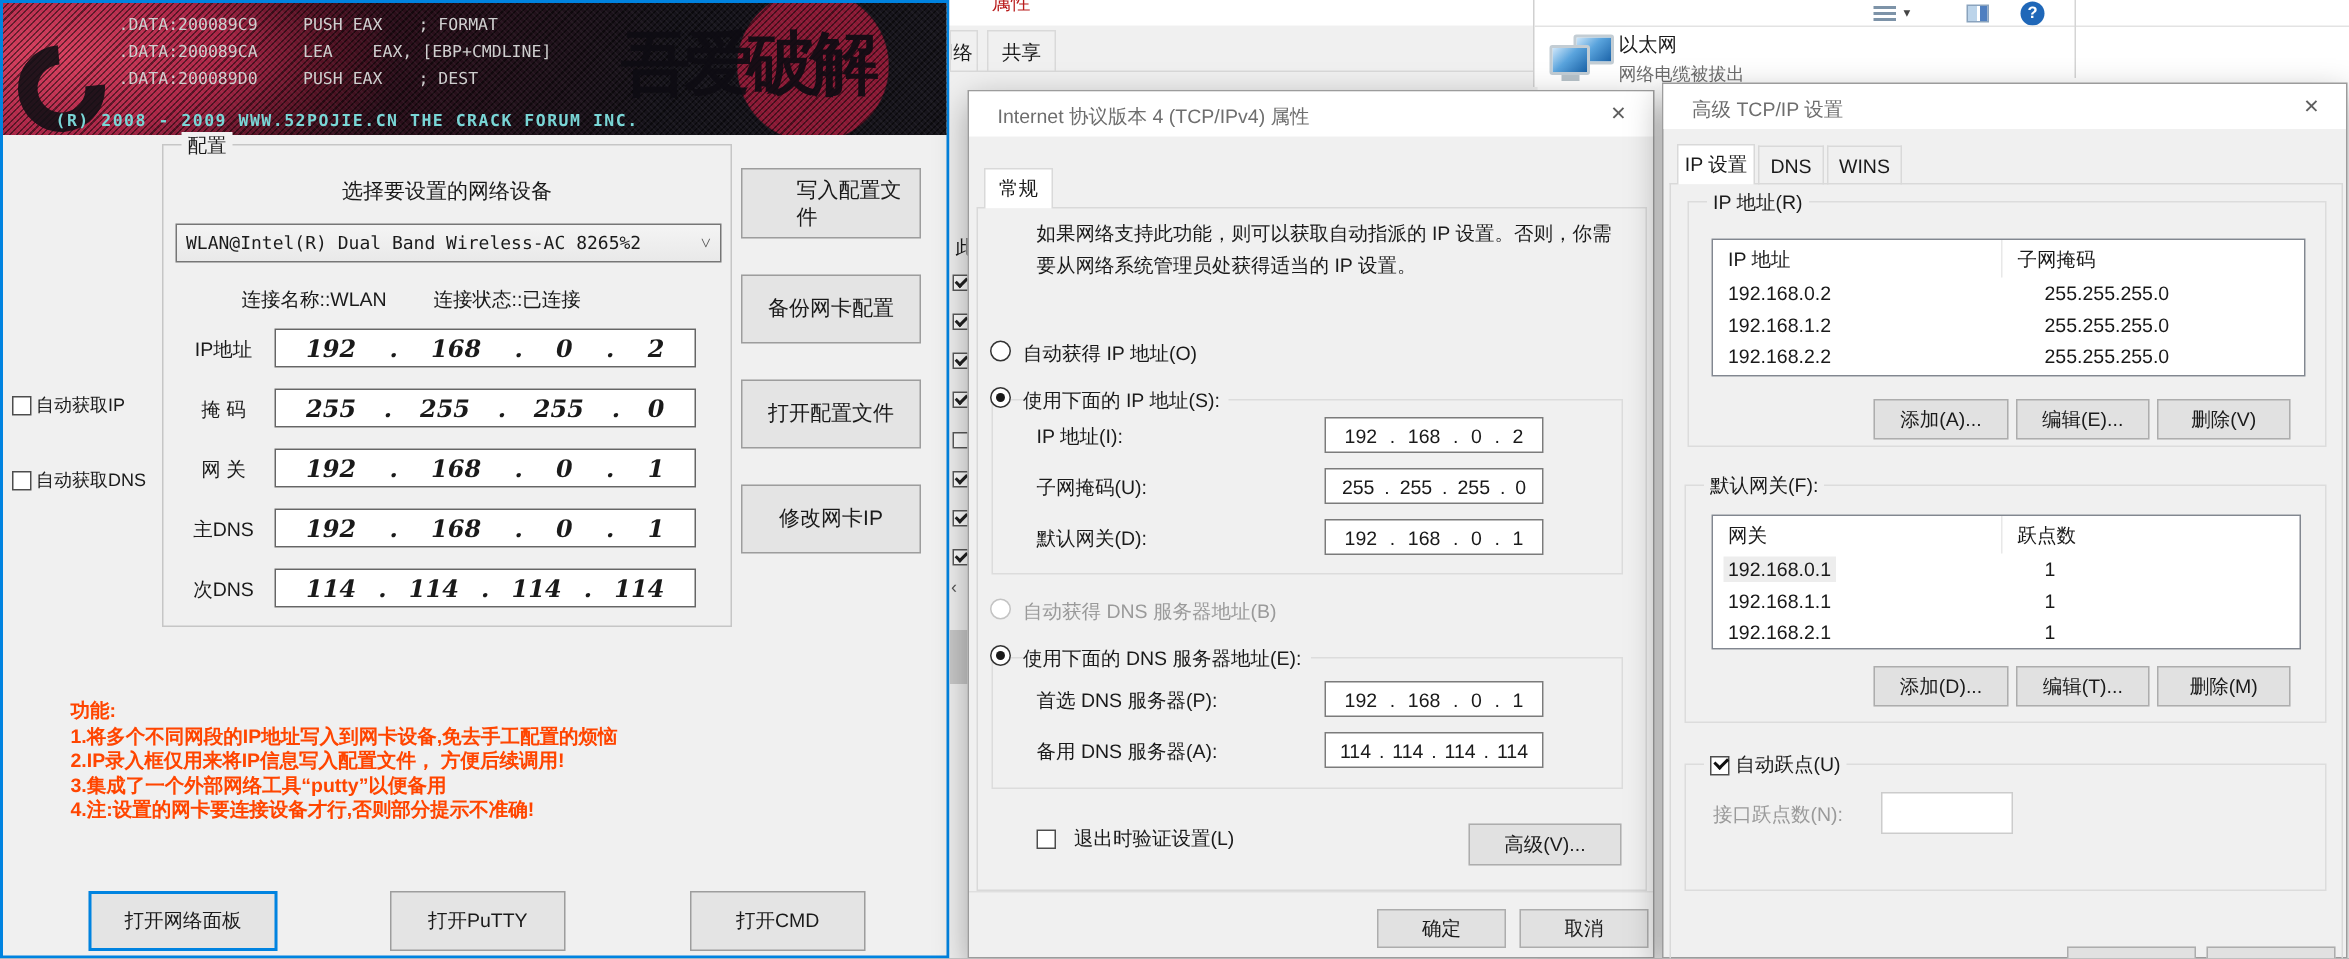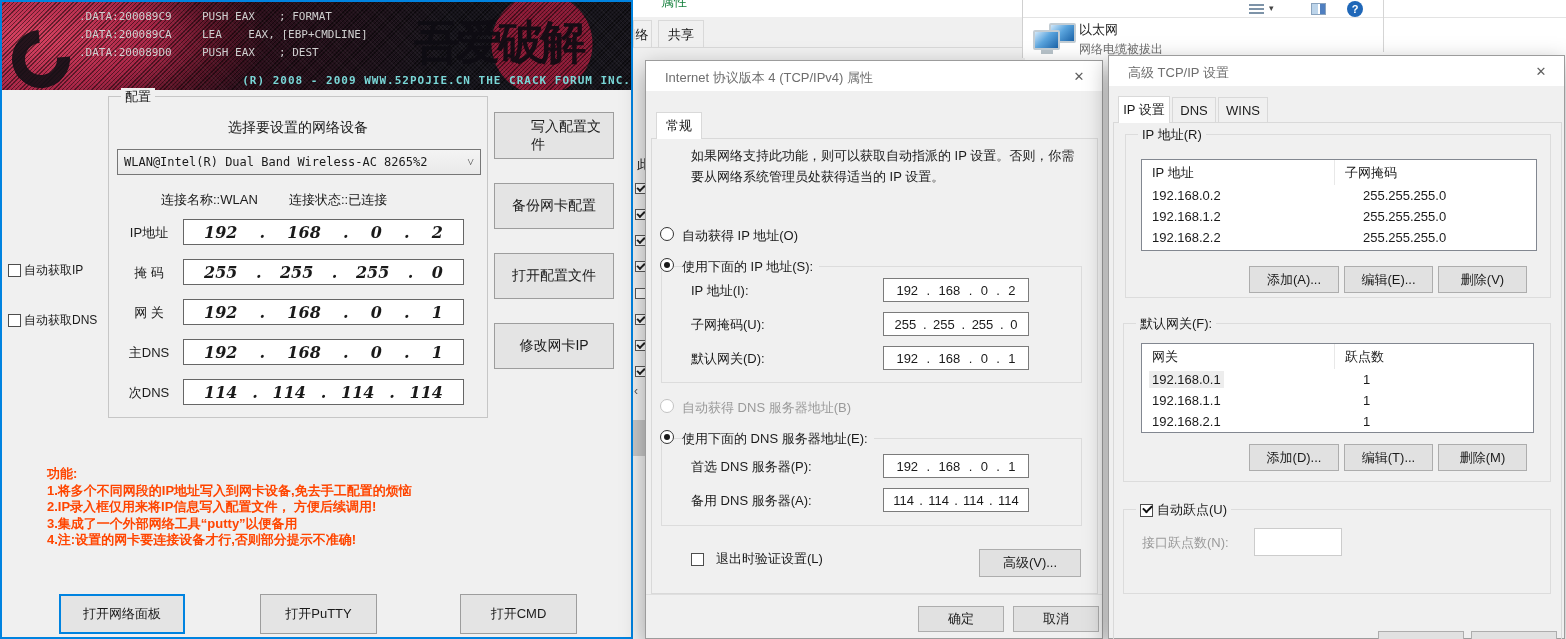--- a/index.html
+++ b/index.html
@@ -18,22 +18,22 @@
     radial-gradient(ellipse 300px 130px at 30px 35px, #d8405f 0%, #a82445 40%, rgba(110,20,40,.55) 62%, rgba(20,16,20,0) 78%),
     linear-gradient(100deg, #5c1530 0%, #2c0e1a 40%, #15131a 70%, #17151c 100%);}
   .swirl{position:absolute;left:10px;top:28px;width:58px;height:58px;border:13px solid rgba(18,16,22,.9);
          border-radius:50%;border-top-color:transparent;transform:rotate(40deg);}
   .asm{position:absolute;left:77px;top:6px;font:11px/18px "DejaVu Sans Mono",monospace;color:#cfcfcf;}
   .asm-line{display:flex;white-space:pre;}
   .asm-addr{width:123px;flex:none;}
   .asm-code{width:77px;flex:none;}
   .banner-logo{position:absolute;left:412px;top:10px;font:bold 46px "DejaVu Serif",serif;
                color:rgba(14,12,18,.92);letter-spacing:-4px;}
-  .banner-copy{position:absolute;left:0;bottom:3px;width:100%;text-align:right;
-               font:bold 11px "DejaVu Sans Mono",monospace;color:#79d6d6;letter-spacing:1px;}
+  .banner-copy{position:absolute;left:0;bottom:3px;width:100%;text-align:left;
+               font:bold 11px "DejaVu Sans Mono",monospace;color:#79d6d6;letter-spacing:1px;padding-left:35px;}
 
   .cfg-grp{left:106px;top:94px;width:380px;height:322px;border:1px solid #c6c6c6;}
   .leg{position:absolute;top:-9px;left:12px;background:#f0f0f0;padding:0 4px;font-size:13px;}
   .dev-label{left:0;top:22px;width:100%;text-align:center;font-size:14px;}
   .combo{left:8px;top:52px;width:364px;height:26px;border:1px solid #767676;
          background:linear-gradient(#f4f4f4,#e9e9e9);display:flex;align-items:center;
          font:12px "DejaVu Sans Mono",monospace;padding:0 6px;}
   .combo-text{flex:1;white-space:nowrap;overflow:hidden;}
   .combo-arrow{color:#505050;font-size:12px;}
   .conn-row{left:0;top:94px;width:100%;font-size:13px;}
@@ -52,21 +52,21 @@
   .side-btn{left:492px;width:120px;height:46px;background:#e4e4e4;border:1px solid #9d9d9d;
             display:flex;align-items:center;justify-content:center;font-size:14px;}
   .notes{left:45px;top:464px;font:bold 13px "Liberation Sans",sans-serif;color:#ff4500;line-height:16.5px;}
   .bot-btn{top:592px;height:40px;background:#e4e4e4;border:1px solid #9d9d9d;
            display:flex;align-items:center;justify-content:center;font-size:13px;}
   .bot-btn.focused{border:2px solid #0083e0;}
 
   
   .win-eth{left:633px;top:0;width:392px;height:639px;background:#f0f0f0;overflow:hidden;}
   .eth-top{left:0;top:0;width:100%;height:17px;background:#fff;}
-  .clip-title{left:28px;top:0;width:60px;height:11px;overflow:hidden;font-size:13px;color:#15803d;}
+  .clip-title{left:28px;top:0;width:60px;height:11px;overflow:hidden;font-size:13px;color:#b91c1c;}
   .clip-title span{display:block;margin-top:-7px;}
   .eth-tab{top:20px;height:28px;border:1px solid #d9d9d9;border-bottom:none;background:#f0f0f0;
            font-size:13px;display:flex;align-items:center;justify-content:center;overflow:hidden;}
   .eth-tabline{left:0;top:47px;width:100%;height:0;border-top:1px solid #d9d9d9;}
   .mini-chk{left:2px;width:11px;height:11px;background:#fff;border:1px solid #595959;position:absolute;}
   .mini-chk.on::after{content:"";position:absolute;left:1px;top:1px;width:6px;height:3px;
                  border-left:2px solid #222;border-bottom:2px solid #222;transform:rotate(-45deg);}
   .scroll-arrow{left:1px;top:384px;font-size:12px;color:#555;}
   .scroll-thumb{left:0;top:420px;width:13px;height:36px;background:#c9c9c9;}
   .eth-frag{left:4px;font-size:13px;color:#1a1a1a;}

